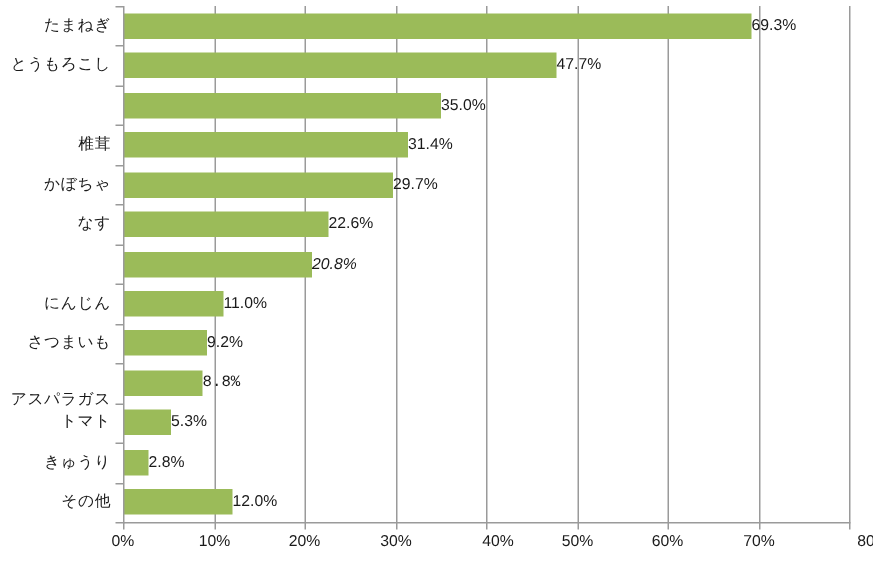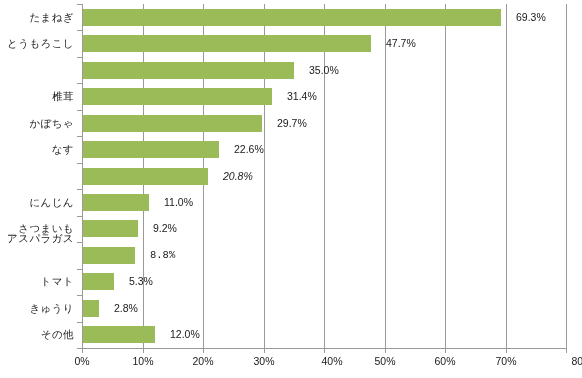--- a/index.html
+++ b/index.html
@@ -95,21 +95,21 @@
     height: 17px;
     background: #9bbb59;
   }
   .bar-value {
     position: absolute;
     height: 17px;
     line-height: 17px;
     font-size: 10.5px;
     color: #1a1a1a;
     white-space: nowrap;
-    padding-left: 15px;
+    padding-left: 0;
   }
 
   
   #x-axis-labels {
     position: absolute;
     left: 82px;
     top: 354px;
     width: 484px;
     height: 16px;
   }
@@ -129,21 +129,21 @@
 <div id="chart-root">
 
   <div id="cat-axis">
       <div class="cat-label" style="top: 7px;">たまねぎ</div>
       <div class="cat-label" style="top: 33px;">とうもろこし</div>
       <div class="cat-label" style="top: 86px;">椎茸</div>
       <div class="cat-label" style="top: 113px;">かぼちゃ</div>
       <div class="cat-label" style="top: 139px; text-align: right;">なす</div>
       <div class="cat-label" style="top: 192px;">にんじん</div>
       <div class="cat-label" style="top: 218px;">さつまいも</div>
-      <div class="cat-label" style="top: 228px;">アスパラガス</div>
+      <div class="cat-label" style="top: 257px; font-family: Liberation Serif, serif;">アスパラガス</div>
       <div class="cat-label" style="top: 271px;">トマト</div>
       <div class="cat-label" style="top: 298px;">きゅうり</div>
       <div class="cat-label" style="top: 324px;">その他</div>
     </div>
 
   <div id="plot">
       <div class="gridline" style="left: 0px; background: transparent;"></div>
       <div class="tick-bottom" style="left: 0px;"></div>
       <div class="gridline" style="left: 61px;"></div>
       <div class="tick-bottom" style="left: 61px;"></div>

